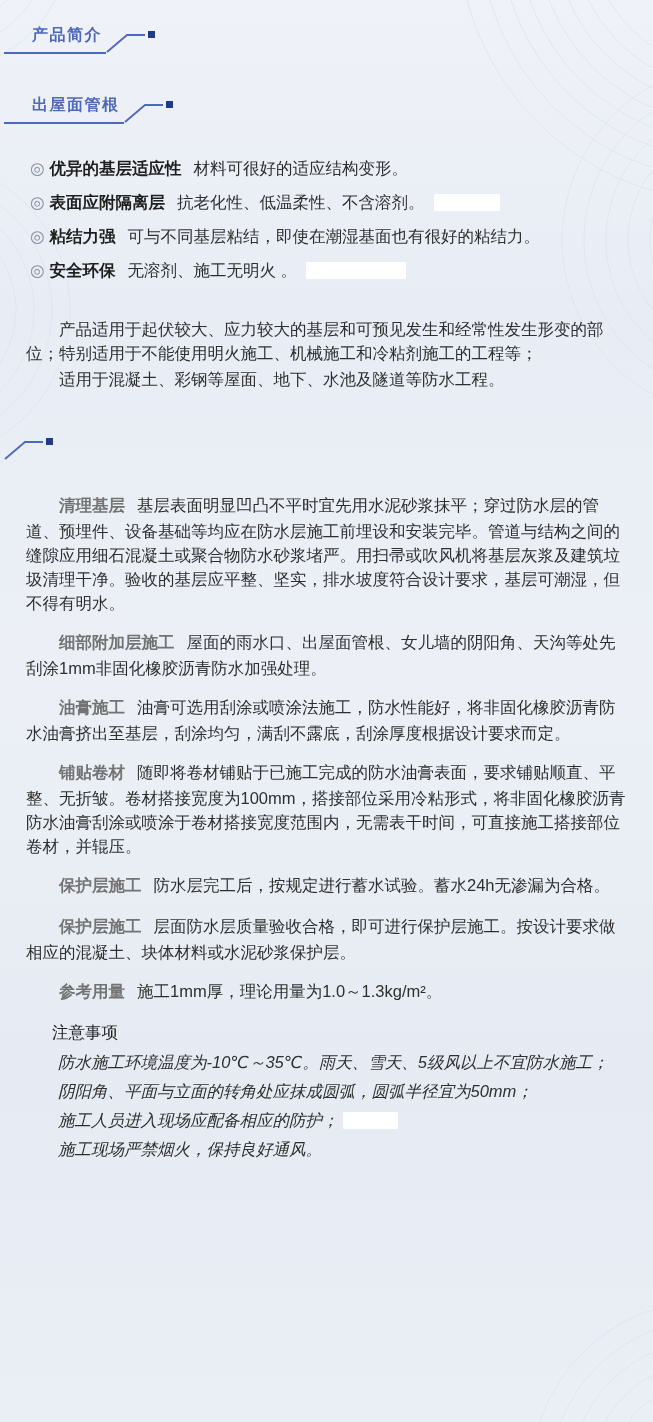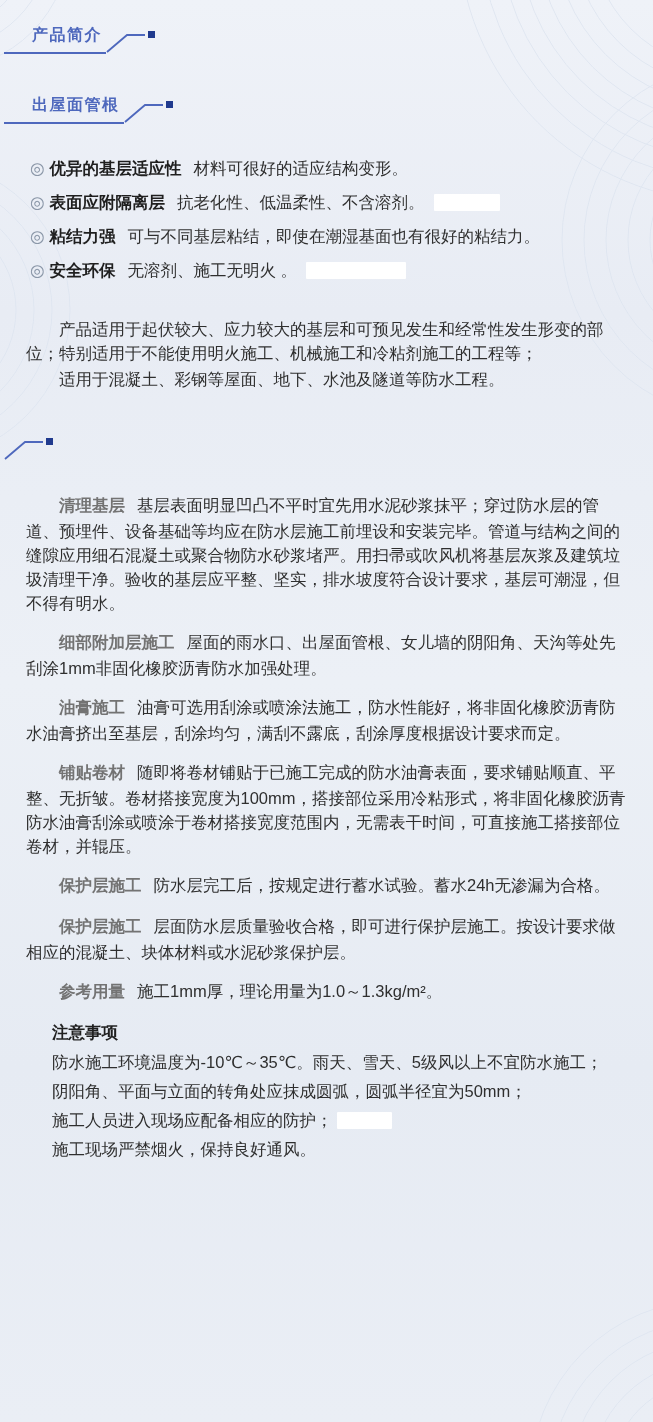--- a/index.html
+++ b/index.html
@@ -36,22 +36,22 @@
   }
   .tail{display:block;flex:0 0 auto;margin-bottom:0;}
   .para{margin:0 0 2px 0;line-height:24px;text-indent:2em;}
   .narrow .para{max-width:452px;}
   .feature{margin:0 0 5px 4px;line-height:29px;text-indent:0;}
   .feature .bullet{color:#8b97a8;font-weight:700;margin-right:5px;}
   .feature b{font-weight:700;color:#1f1f1f;margin-right:12px;}
   .step{margin:0 0 15px 0;line-height:24px;text-indent:2em;}
   .step b{font-weight:700;color:#737373;margin-right:12px;font-family:Liberation Mono, monospace;}
   .notes{margin-left:26px;}
-  .notes-heading{font-weight:700;color:#1f1f1f;margin:0 0 6px 0;line-height:24px;}
-  .note-line{margin:0 0 4px 0;line-height:25px;text-indent:0;}
+  .notes-heading{font-weight:400;color:#1f1f1f;margin:0 0 6px 0;line-height:24px;}
+  .note-line{margin:0 0 4px 6px;line-height:25px;text-indent:0;font-style:italic;}
   .wo{display:inline-block;background:#ffffff;height:17px;vertical-align:-3px;border-radius:1px;}
   .w58{width:58px;}.w66{width:66px;}.w100{width:100px;}.w55{width:55px;}
 </style>
 </head>
 <body>
 
 <svg class="waves" width="653" height="1422" viewBox="0 0 653 1422">
   <g stroke="#dee5f0" fill="none" stroke-width="1" opacity="0.85">
     <circle cx="730" cy="-70" r="140"></circle>
       <circle cx="730" cy="-70" r="158"></circle>

